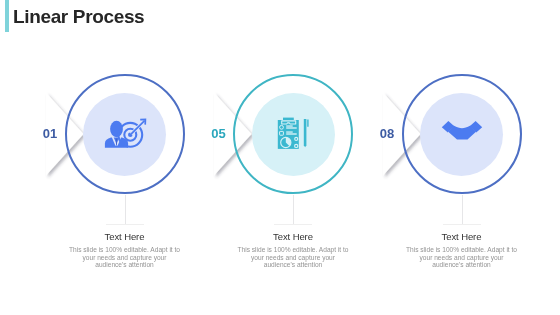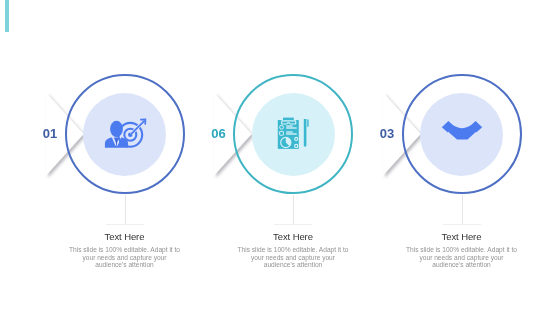--- a/index.html
+++ b/index.html
@@ -34,20 +34,21 @@
 <svg width="0" height="0" style="position:absolute" aria-hidden="true">
   <defs>
     <filter id="arrowShadow" x="-60%" y="-60%" width="260%" height="260%">
       <feDropShadow dx="2.1" dy="2.1" stdDeviation="1.5" flood-color="#3c3c50" flood-opacity="0.36"></feDropShadow>
     </filter>
   </defs>
 </svg>
 
 <div class="slide">
   <div class="title-bar"></div>
+  <div class="title">Linear Process</div>
 
   <div class="step" style="left:124.5px;">
     <svg class="arrowsvg" width="120" height="140" viewBox="0 0 120 140">
       <path d="M 41 28.5 L 78.5 70 L 41 111.5 Z" fill="#ffffff" filter="url(#arrowShadow)"></path>
     </svg>
     <div class="ring" style="border:2.6px solid #4d6fc4;"></div>
     <div class="inner" style="background:#dce4fa;"></div>
     <div class="num" style="color:#3e5ca3;">01</div>
 
     <svg class="iconsvg" style="left:-20.5px;top:-16px;" width="44" height="33" viewBox="0 0 44 33">
@@ -79,21 +80,21 @@
     <div class="th">Text Here</div>
     <div class="bodytxt">This slide is 100% editable. Adapt it to your needs and capture your audience's attention</div>
   </div>
 
   <div class="step" style="left:293px;">
     <svg class="arrowsvg" width="120" height="140" viewBox="0 0 120 140">
       <path d="M 41 28.5 L 78.5 70 L 41 111.5 Z" fill="#ffffff" filter="url(#arrowShadow)"></path>
     </svg>
     <div class="ring" style="border:2.6px solid #3fb5c4;"></div>
     <div class="inner" style="background:#d6f1f7;"></div>
-    <div class="num" style="color:#2ba7bd;">06</div>
+    <div class="num" style="color:#2ba7bd;">05</div>
 
     <svg class="iconsvg" style="left:-16px;top:-18px;" width="36" height="34" viewBox="0 0 36 34">
       <path d="M 6.0 1.6 L 16.8 1.6 L 16.8 4.4 L 6.0 4.4 Z" fill="#3bb8d0"></path>
       <path d="M 0.8 4.0 L 21.8 4.0 L 21.8 32.9 L 0.8 32.9 Z" fill="#3bb8d0"></path>
       <path d="M 4.7 4.9 L 18.7 4.9 L 18.7 8.0 L 13.2 8.0 L 12.2 6.9 L 10.6 6.9 L 9.6 8.0 L 4.7 8.0 Z" fill="none" stroke="#d6f1f7" stroke-width="1.1" stroke-linejoin="round"></path>
       <g fill="none" stroke="#d6f1f7" stroke-width="1.0">
         <circle cx="4.5" cy="11.3" r="1.9"></circle>
         <rect x="2.6" y="15.4" width="3.8" height="3.8" rx="0.5"></rect>
       </g>
       <g fill="#d6f1f7">
@@ -119,21 +120,21 @@
     <div class="th">Text Here</div>
     <div class="bodytxt">This slide is 100% editable. Adapt it to your needs and capture your audience's attention</div>
   </div>
 
   <div class="step" style="left:461.5px;">
     <svg class="arrowsvg" width="120" height="140" viewBox="0 0 120 140">
       <path d="M 41 28.5 L 78.5 70 L 41 111.5 Z" fill="#ffffff" filter="url(#arrowShadow)"></path>
     </svg>
     <div class="ring" style="border:2.6px solid #4d6fc4;"></div>
     <div class="inner" style="background:#dce4fa;"></div>
-    <div class="num" style="color:#3e5ca3;">03</div>
+    <div class="num" style="color:#3e5ca3;">08</div>
 
     <svg class="iconsvg" style="left:-21px;top:-14px;" width="42" height="25" viewBox="0 0 42 25">
       <g fill="#4c7bf0">
         <path d="M 0.8 7.2 L 7.4 0.9 L 13.0 6.0 L 6.8 12.6 Z"></path>
         <path d="M 41.2 7.2 L 34.6 0.9 L 29.0 6.0 L 35.2 12.6 Z"></path>
         <path d="M 12.6 5.6 C 16.0 7.5 18.6 8.2 21.0 8.2 C 23.4 8.2 26.0 7.5 29.4 5.6 L 35.0 11.8 L 26.5 19.6 L 16.0 19.6 L 7.2 11.8 Z"></path>
       </g>
     </svg>
 
     <div class="vline"></div>

